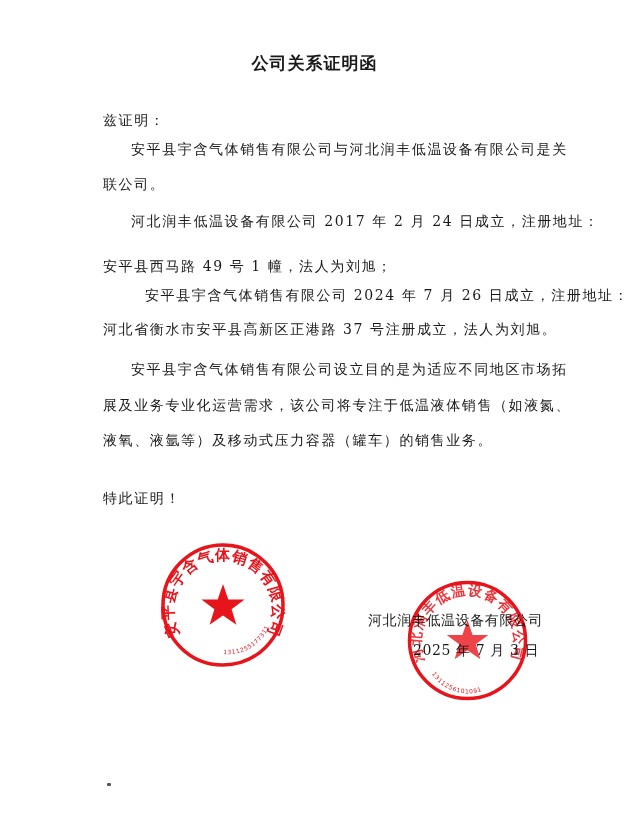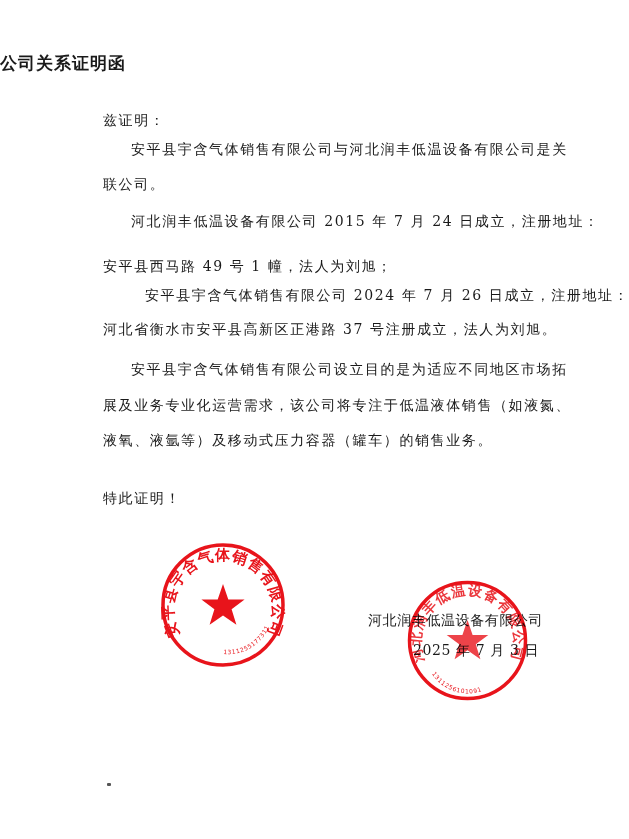--- a/index.html
+++ b/index.html
@@ -3,21 +3,21 @@
   <meta charset="utf-8">
   <style>
     html, body { margin: 0; padding: 0; background: #ffffff; }
     body {
       width: 629px; height: 839px; position: relative; overflow: hidden;
       font-family: "DejaVu Serif", "Liberation Serif", serif;
       color: #1a1a1a;
     }
     .page { position: absolute; left: 0; top: 0; width: 629px; height: 839px; background: #fff; }
     .title {
-      position: absolute; left: 0; width: 629px; top: 52px; 
+      position: absolute; left: 0; width: 629px; top: 52px; text-align: center;
       font-size: 17px; font-weight: bold; letter-spacing: 1px;
       font-family: "DejaVu Sans", "Liberation Sans", sans-serif;
     }
     .line {
       position: absolute; left: 103px; font-size: 14px; white-space: nowrap;
       letter-spacing: 1.6px;
     }
     .indent { left: 131px; }
     .signer {
       position: absolute; font-size: 14px; white-space: nowrap; letter-spacing: 0.6px;
@@ -31,21 +31,21 @@
 
 <div class="page">
 
   <div class="title">公司关系证明函</div>
 
   <div class="line" style="top:100px;margin-top:12px;">兹证明：</div>
 
   <div class="line indent" style="top:141px;">安平县宇含气体销售有限公司与河北润丰低温设备有限公司是关</div>
   <div class="line" style="top:176px;">联公司。</div>
 
-  <div class="line indent" style="top:213px;">河北润丰低温设备有限公司 2015 年 7 月 24 日成立，注册地址：</div>
+  <div class="line indent" style="top:213px;">河北润丰低温设备有限公司 2017 年 2 月 24 日成立，注册地址：</div>
   <div class="line" style="top:258px;text-align:right;">安平县西马路 49 号 1 幢，法人为刘旭；</div>
 
   <div class="line indent" style="top:287px;margin-left:14px;">安平县宇含气体销售有限公司 2024 年 7 月 26 日成立，注册地址：</div>
   <div class="line" style="top:321px;">河北省衡水市安平县高新区正港路 37 号注册成立，法人为刘旭。</div>
 
   <div class="line indent" style="top:361px;">安平县宇含气体销售有限公司设立目的是为适应不同地区市场拓</div>
   <div class="line" style="top:397px;">展及业务专业化运营需求，该公司将专注于低温液体销售（如液氮、</div>
   <div class="line" style="top:432px;">液氧、液氩等）及移动式压力容器（罐车）的销售业务。</div>
 
   <div class="line" style="top:470px;margin-top:20px;">特此证明！</div>

